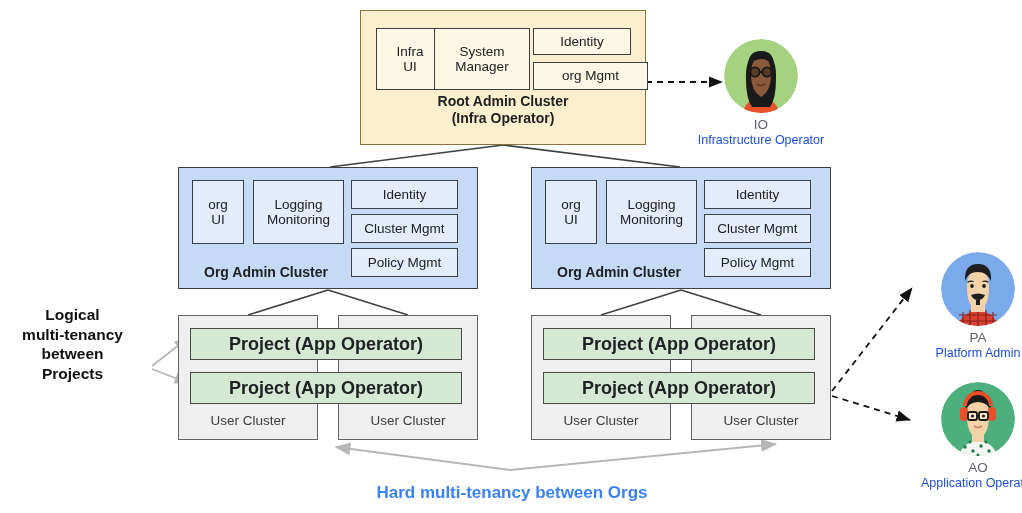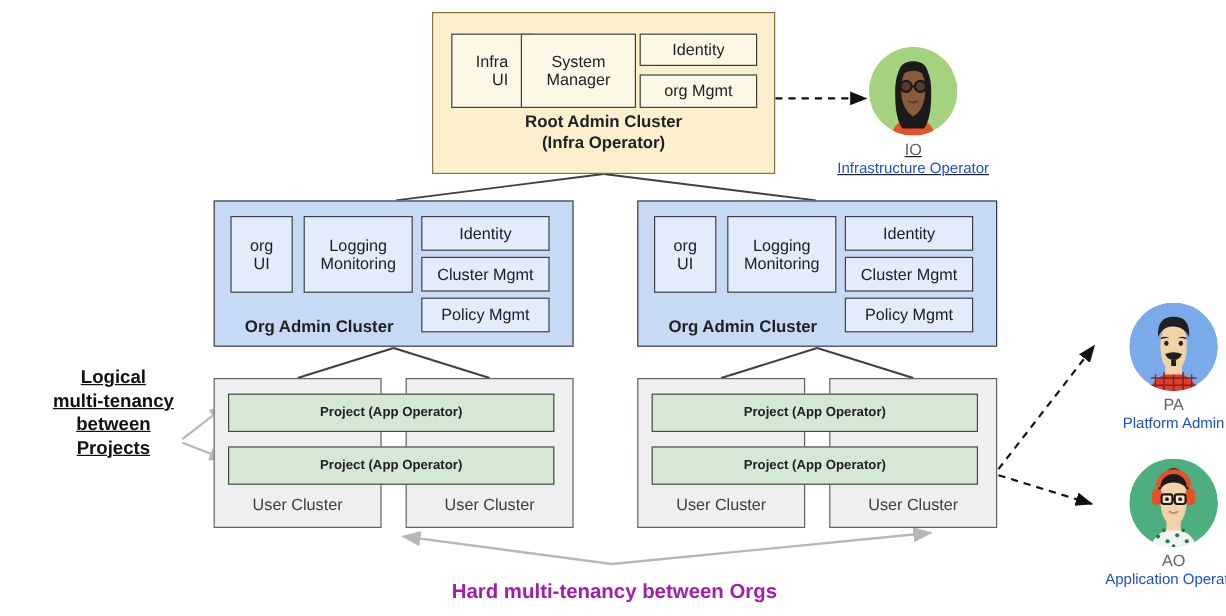--- a/index.html
+++ b/index.html
@@ -14,28 +14,28 @@
   .box{position:absolute;box-sizing:border-box;border:1.6px solid #3c4043;}
   .cluster-root{background:#fcefcd;border-color:#8a7240;}
   .cluster-org{background:#c6d9f5;border-color:#3c4043;}
   .cluster-user{background:#efefef;border-color:#5f6368;}
 
   .chip{position:absolute;box-sizing:border-box;border:1.6px solid #3c4043;
         display:flex;align-items:center;justify-content:center;text-align:center;
         font-size:13.5px;line-height:1.12;color:#202124;}
   .chip-root{background:#fdf7e6;border-color:#3c4043;}
   .chip-org{background:#e3ecfb;border-color:#3c4043;}
-  .chip-project{background:#d5e8d4;border-color:#4a4a4a;font-weight:bold;font-size:11px;}
+  .chip-project{background:#d5e8d4;border-color:#4a4a4a;font-weight:bold;font-size:18px;}
 
   .cluster-title{position:absolute;text-align:center;font-weight:bold;font-size:14px;
                  line-height:1.16;color:#202124;}
 
   .side-label{position:absolute;text-align:center;font-weight:bold;font-size:15.5px;
               line-height:1.26;color:#111;}
-  .bottom-label{position:absolute;text-align:center;font-weight:bold;font-size:17px;color:#a21caf;}
+  .bottom-label{position:absolute;text-align:center;font-weight:bold;font-size:17px;color:#3b82f6;}
 
   .persona{position:absolute;width:150px;text-align:center;}
   .persona .avatar{width:74px;height:74px;border-radius:50%;margin:0 auto;position:relative;overflow:hidden;}
   .persona .pname{font-size:13.5px;color:#5f6368;margin-top:4px;line-height:1.15;}
   .persona .prole{font-size:12.5px;color:#1d4ed8;line-height:1.2;}
 </style>
 </head>
 <body>
 
 <div id="canvas">
@@ -79,32 +79,32 @@
       <path d="M152,369 L188,383" marker-end="url(#ar-grey)"></path>
     </g>
 
     <g stroke="#b7b7b7" stroke-width="2" fill="none">
       <path d="M336,447 L510,470 L776,444" marker-start="url(#ar-grey-start)" marker-end="url(#ar-grey)"></path>
     </g>
   </svg>
 
   <div class="box cluster-root" style="left:360px;top:10px;width:286px;height:135px;"></div>
 
-  <div class="chip chip-root" style="left:376px;top:28px;width:68px;height:62px;text-align:right;">
+  <div class="chip chip-root" style="left:376px;top:28px;width:68px;height:62px;">
     <span style="white-space:pre-line;">Infra
 UI</span>
   </div>
   <div class="chip chip-root" style="left:434px;top:28px;width:96px;height:62px;">
     <span style="white-space:pre-line;">System
 Manager</span>
   </div>
   <div class="chip chip-root" style="left:533px;top:28px;width:98px;height:27px;">
     <span>Identity</span>
   </div>
-  <div class="chip chip-root" style="left:533px;top:62px;width:98px;height:28px;">
+  <div class="chip chip-root" style="left:533px;top:62px;width:115px;height:28px;">
     <span>org Mgmt</span>
   </div>
 
   <div class="cluster-title" style="left:360px;top:110px;width:286px;">(Infra Operator)</div>
   <div class="cluster-title" style="left:360px;top:93px;width:286px;">Root Admin Cluster</div>
 
   <div class="box cluster-org" style="left:178px;top:167px;width:300px;height:122px;"></div>
 
   <div class="chip chip-org" style="left:192px;top:180px;width:52px;height:64px;">
     <span style="white-space:pre-line;">org
@@ -163,28 +163,28 @@
   <div class="cluster-title" style="left:531px;top:413px;width:140px;font-weight:normal;font-size:13.5px;color:#3c4043;">User Cluster</div>
   <div class="cluster-title" style="left:691px;top:413px;width:140px;font-weight:normal;font-size:13.5px;color:#3c4043;">User Cluster</div>
 
   <div class="chip chip-project" style="left:543px;top:328px;width:272px;height:32px;">
     <span>Project (App Operator)</span>
   </div>
   <div class="chip chip-project" style="left:543px;top:372px;width:272px;height:32px;">
     <span>Project  (App Operator)</span>
   </div>
 
-  <div class="side-label" style="left:22px;top:305px;width:145px;white-space:pre-line;text-decoration:underline;">Logical
+  <div class="side-label" style="left:0;top:305px;width:145px;white-space:pre-line;">Logical
 multi-tenancy
 between
 Projects</div>
 
   <div class="bottom-label" style="left:262px;top:483px;width:500px;">Hard multi-tenancy between Orgs</div>
 
-  <div class="persona" style="left:686px;top:39px;text-decoration:underline;">
+  <div class="persona" style="left:686px;top:39px;">
     <div class="avatar">
       <svg viewBox="0 0 74 74" width="74" height="74">
         <circle cx="37" cy="37" r="37" fill="#a5d27e"></circle>
         <path d="M19 74 q2-13 18-16 h0 q16 3 18 16 z" fill="#e8502a"></path>
         <path d="M30 56 l7 10 l7-10 z" fill="#fdfdfd"></path>
         <path d="M22 40 q-1-26 15-26 q16 0 15 26 q0 20-6 28 h-18 q-6-8-6-28z" fill="#1a1a1a"></path>
         <path d="M27 36 q0-18 10-18 q10 0 10 18 q0 16-10 22 q-10-6-10-22z" fill="#8b5a3c"></path>
         <path d="M24 27 q0-15 13-15 q13 0 13 15 q-6-7-13-7 q-7 0-13 7z" fill="#1a1a1a"></path>
         <g fill="none" stroke="#1a1a1a" stroke-width="1.9">
           <circle cx="31" cy="33" r="4.6" fill="#5b3a28"></circle>

